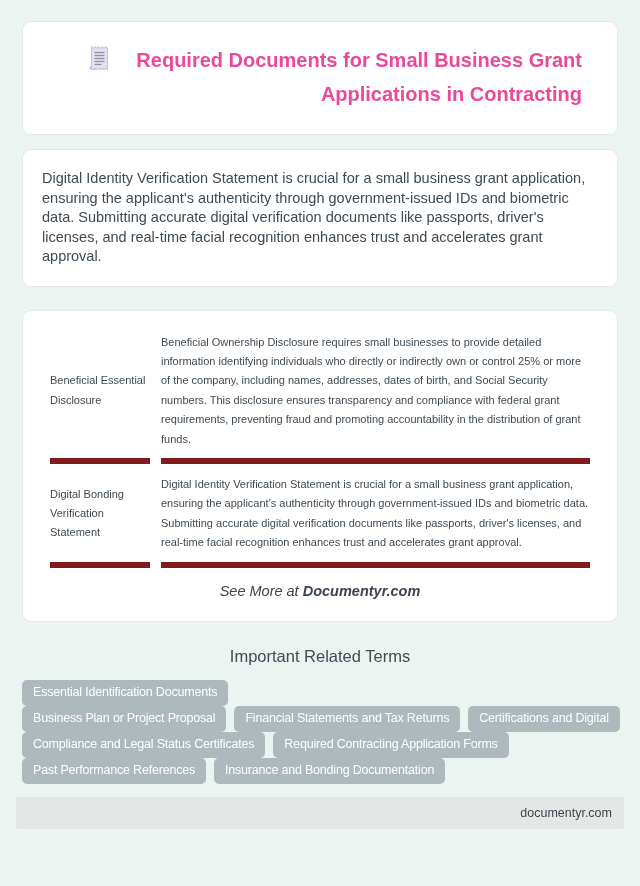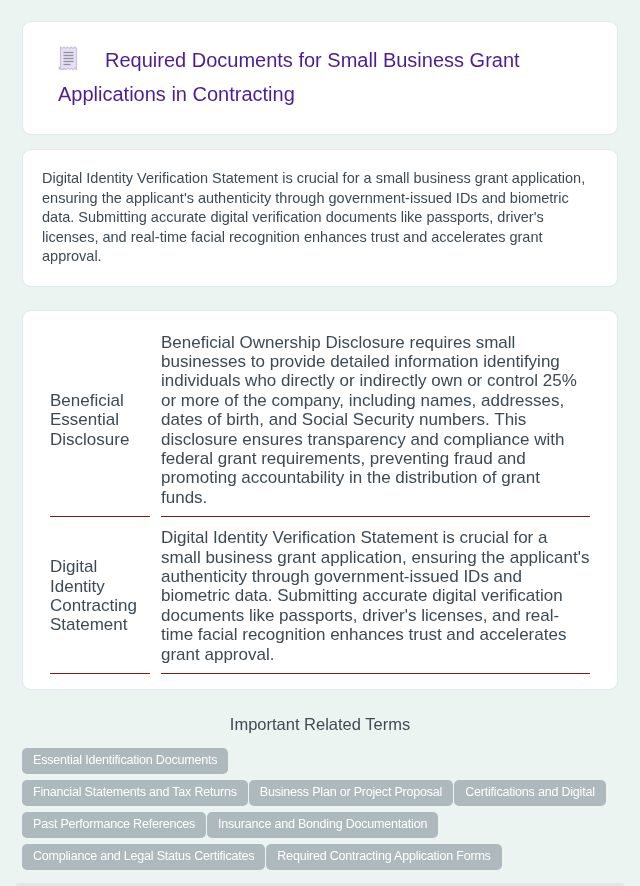--- a/index.html
+++ b/index.html
@@ -14,47 +14,47 @@
     background:#ffffff;
     border:1px solid #e2e7f0;
     border-radius:9px;
     width:596px;
     margin:0 auto;
     box-sizing:border-box;
   }
   .header-card{margin-top:21px;padding:24px 20px 25px;}
   .page-title{
     margin:0 auto;max-width:524px;
-    font-size:20px;font-weight:400;color:#4c1d95;
-    text-align:left;line-height:29px;
+    font-size:20px;font-weight:700;color:#ec4899;
+    text-align:right;line-height:29px;
   }
   .doc-icon{display:inline-block;vertical-align:-5px;margin-right:26px;}
   .intro-card{margin-top:14px;padding:19px 19px;}
   .intro-card p{margin:0;font-size:14.5px;line-height:19.5px;}
   .table-card{margin-top:23px;padding:11px 16px 15px;}
   table{border-collapse:separate;border-spacing:11px 0;width:100%;}
   td{
-    border-bottom:1px solid #7f1d1d;
+    border-bottom:6px solid #7f1d1d;
     padding:11px 0 9px;
-    font-size:17px;line-height:19.4px;
+    font-size:11px;line-height:19.4px;
     vertical-align:middle;
   }
   td.term{width:100px;}
   .see-more{
     text-align:center;font-style:italic;
     font-size:14.5px;color:#3b444e;
     margin:15px 0 7px;
   }
   .related-heading{
     text-align:center;font-weight:400;
     font-size:16.5px;color:#414b55;
     margin:25px 4px 14px;
   }
   .tags{width:596px;margin:0 auto;}
-  .tag-row{display:flex;gap:1px;margin-bottom:6px;}
+  .tag-row{display:flex;gap:8px;}
   .tag{
     background:#adb9bc;color:#ffffff;
     font-size:12.5px;letter-spacing:-0.2px;
     padding:5px 11px 6px;border-radius:5px;
     white-space:nowrap;line-height:15px;
     cursor:pointer;
   }
   .footer-bar{
     width:608px;margin:13px auto 0;
     background:#e3e8e6;
@@ -89,43 +89,47 @@
 </div>
 
 <div class="card table-card">
   <table>
     <tbody>
         <tr>
       <td class="term">Beneficial Essential Disclosure</td>
       <td class="def">Beneficial Ownership Disclosure requires small businesses to provide detailed information identifying individuals who directly or indirectly own or control 25% or more of the company, including names, addresses, dates of birth, and Social Security numbers. This disclosure ensures transparency and compliance with federal grant requirements, preventing fraud and promoting accountability in the distribution of grant funds.</td>
     </tr>
     <tr>
-      <td class="term">Digital Identity Contracting Statement</td>
+      <td class="term">Digital Bonding Verification Statement</td>
       <td class="def">Digital Identity Verification Statement is crucial for a small business grant application, ensuring the applicant's authenticity through government-issued IDs and biometric data. Submitting accurate digital verification documents like passports, driver's licenses, and real-time facial recognition enhances trust and accelerates grant approval.</td>
     </tr>
   </tbody>
     </table>
+  <p class="see-more">
+    <span>See More at</span>
+    <b>Documentyr.com</b>
+  </p>
 </div>
 
 <h2 class="related-heading">Important Related Terms</h2>
 
 <div class="tags">
   <div class="tag-row">
     <span class="tag">Essential Identification Documents</span>
   </div>
   <div class="tag-row">
+    <span class="tag">Business Plan or Project Proposal</span>
     <span class="tag">Financial Statements and Tax Returns</span>
-    <span class="tag">Business Plan or Project Proposal</span>
     <span class="tag">Certifications and Digital</span>
+  </div>
+  <div class="tag-row">
+    <span class="tag">Compliance and Legal Status Certificates</span>
+    <span class="tag">Required Contracting Application Forms</span>
   </div>
   <div class="tag-row">
     <span class="tag">Past Performance References</span>
     <span class="tag">Insurance and Bonding Documentation</span>
-  </div>
-  <div class="tag-row">
-    <span class="tag">Compliance and Legal Status Certificates</span>
-    <span class="tag">Required Contracting Application Forms</span>
   </div>
 </div>
 
 <div class="footer-bar">
   <span>documentyr.com</span>
 </div>
 
 </body></html>

